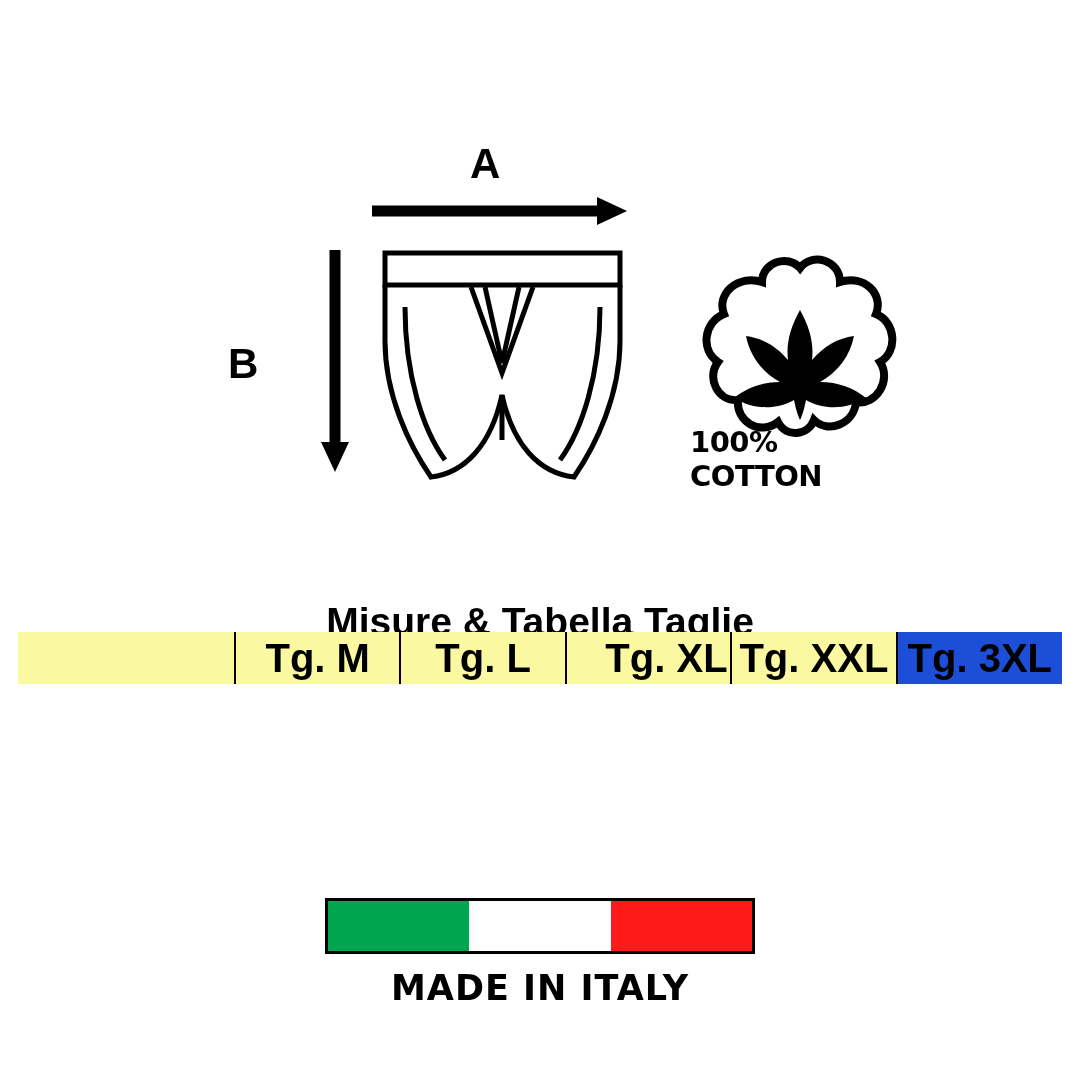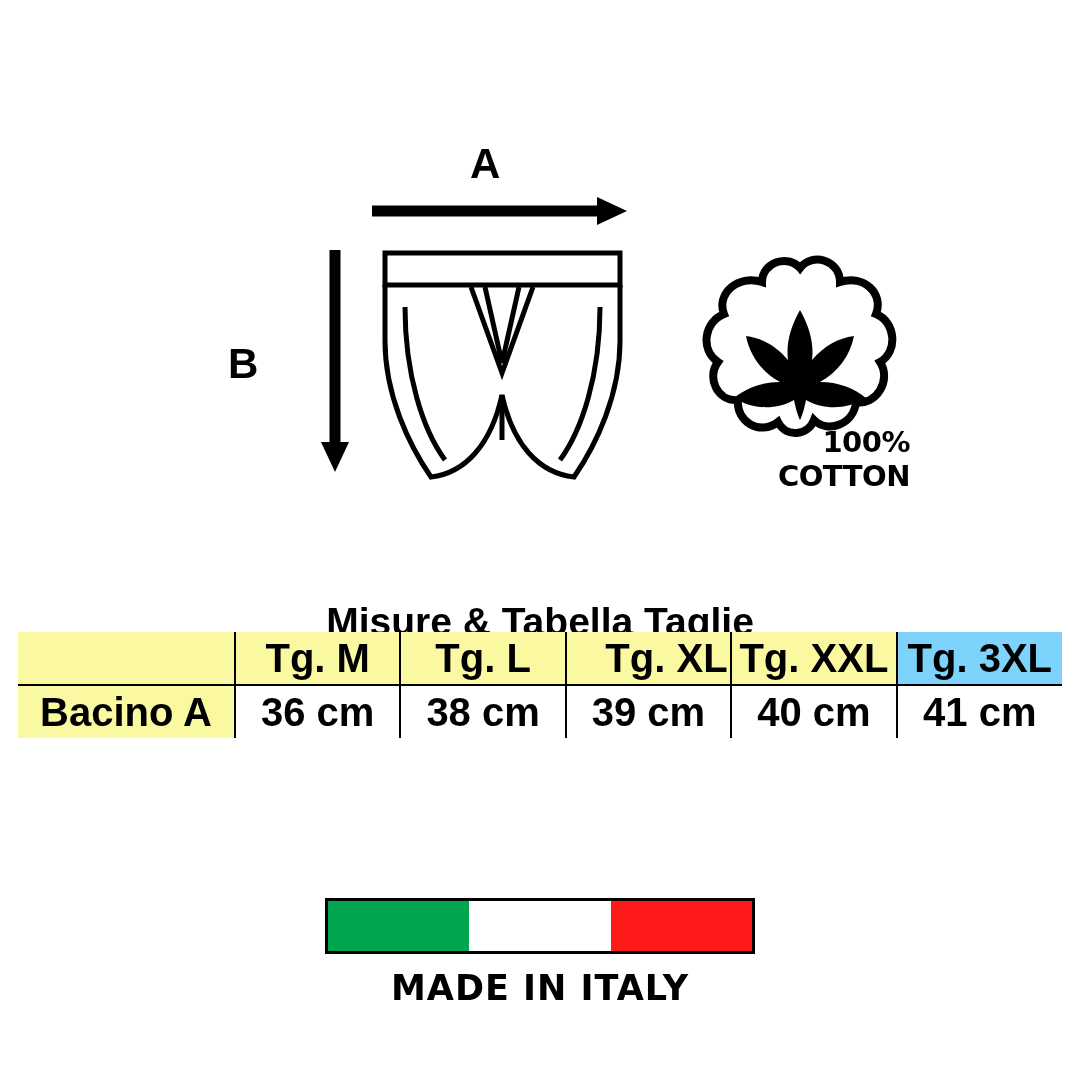--- a/index.html
+++ b/index.html
@@ -69,21 +69,21 @@
     left: 690px;
     top: 248px;
     width: 220px;
     height: 220px;
   }
   .cotton-text {
     position: absolute;
     left: 690px;
     top: 425px;
     width: 220px;
-    text-align: right;
+    text-align: left;
     font-size: 29px;
     font-weight: bold;
     letter-spacing: -0.5px;
     font-family: "DejaVu Sans", sans-serif;
   }
 
   
   .table-title {
     position: absolute;
     left: 0;
@@ -216,29 +216,21 @@
 <div class="table-title">Misure &amp; Tabella Taglie</div>
 
 <table class="sizes">
   <tbody>
       <tr>
     <td class="corner" style="background: rgb(250, 248, 160);"></td>
     <td class="head" style="background: rgb(250, 248, 160);">Tg. M</td>
     <td class="head" style="background: rgb(250, 248, 160);">Tg. L</td>
     <td class="head" style="background: rgb(250, 248, 160); padding-left: 36px;">Tg. XL</td>
     <td class="head" style="background: rgb(250, 248, 160);">Tg. XXL</td>
-    <td class="head" style="background: #7dd3fc;">Tg. 3XL</td>
-  </tr>
-  <tr>
-    <td class="rowhead" style="background: rgb(250, 248, 160);">Bacino A</td>
-    <td class="val">36 cm</td>
-    <td class="val">38 cm</td>
-    <td class="val">39 cm</td>
-    <td class="val">40 cm</td>
-    <td class="val">41 cm</td>
+    <td class="head" style="background: #1d4ed8;">Tg. 3XL</td>
   </tr>
 </tbody>
   </table>
 
 <div class="flag">
   <div style="background:#00a550"></div>
   <div style="background:#ffffff"></div>
   <div style="background:#ff1a1a"></div>
 </div>
 <div class="made-text">MADE IN ITALY</div>

